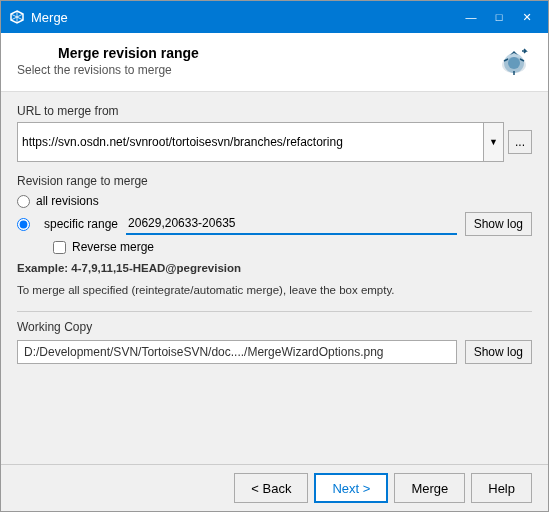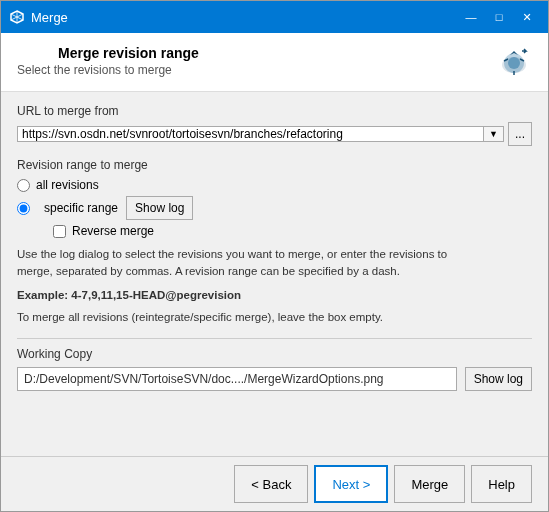--- a/index.html
+++ b/index.html
@@ -112,21 +112,21 @@
     .url-row {
       display: flex;
       gap: 4px;
       align-items: center;
     }
     .url-combo {
       flex: 1;
       display: flex;
       border: 1px solid #aaa;
       background: white;
-      height: 16px;
+      height: 40px;
     }
     .url-combo input {
       flex: 1;
       border: none;
       outline: none;
       padding: 0 4px;
       font-size: 12px;
     }
     .url-combo-arrow {
       width: 20px;
@@ -245,21 +245,21 @@
     .footer {
       border-top: 1px solid #ccc;
       padding: 8px 16px;
       display: flex;
       justify-content: flex-end;
       gap: 6px;
       flex-shrink: 0;
       background: #f0f0f0;
     }
     .footer-btn {
-      height: 38px;
+      height: 30px;
       padding: 0 16px;
       border: 1px solid #aaa;
       background: #f0f0f0;
       cursor: pointer;
       font-size: 13px;
     }
     .footer-btn.primary {
       background: white;
       border: 2px solid #0078d4;
       color: #0078d4;
@@ -335,37 +335,34 @@
       <div class="section-label">Revision range to merge</div>
 
       <div class="radio-row">
         <input type="radio" name="revision" id="all-revisions" style="">
         <label for="all-revisions">all revisions</label>
       </div>
 
       <div class="specific-range-row">
         <input type="radio" name="revision" id="specific-range" checked="" style="">
         <label for="specific-range">specific range</label>
+        <input type="text" class="range-input" value="20629,20633-20635" style="">
         <button class="show-log-btn">Show log</button>
       </div>
 
       <div class="checkbox-row">
         <input type="checkbox" id="reverse-merge" style="">
         <label for="reverse-merge">Reverse merge</label>
       </div>
 
-      <div class="help-text">
-        <span>Use the log dialog to select the revisions you want to merge, or enter the revisions to</span><br>
-        <span>merge, separated by commas. A revision range can be specified by a dash.</span>
-      </div>
       <div class="example-text">
         <span>Example: 4-7,9,11,15-HEAD@pegrevision</span>
       </div>
       <div class="help-text">
-        <span>To merge all revisions (reintegrate/specific merge), leave the box empty.</span>
+        <span>To merge all specified (reintegrate/automatic merge), leave the box empty.</span>
       </div>
     </div>
 
     <hr class="divider">
 
     <div class="working-copy-section">
       <div class="section-label">Working Copy</div>
       <div class="working-copy-row">
         <div class="wc-path-box">D:/Development/SVN/TortoiseSVN/doc..../MergeWizardOptions.png</div>
         <button class="show-log-btn">Show log</button>

